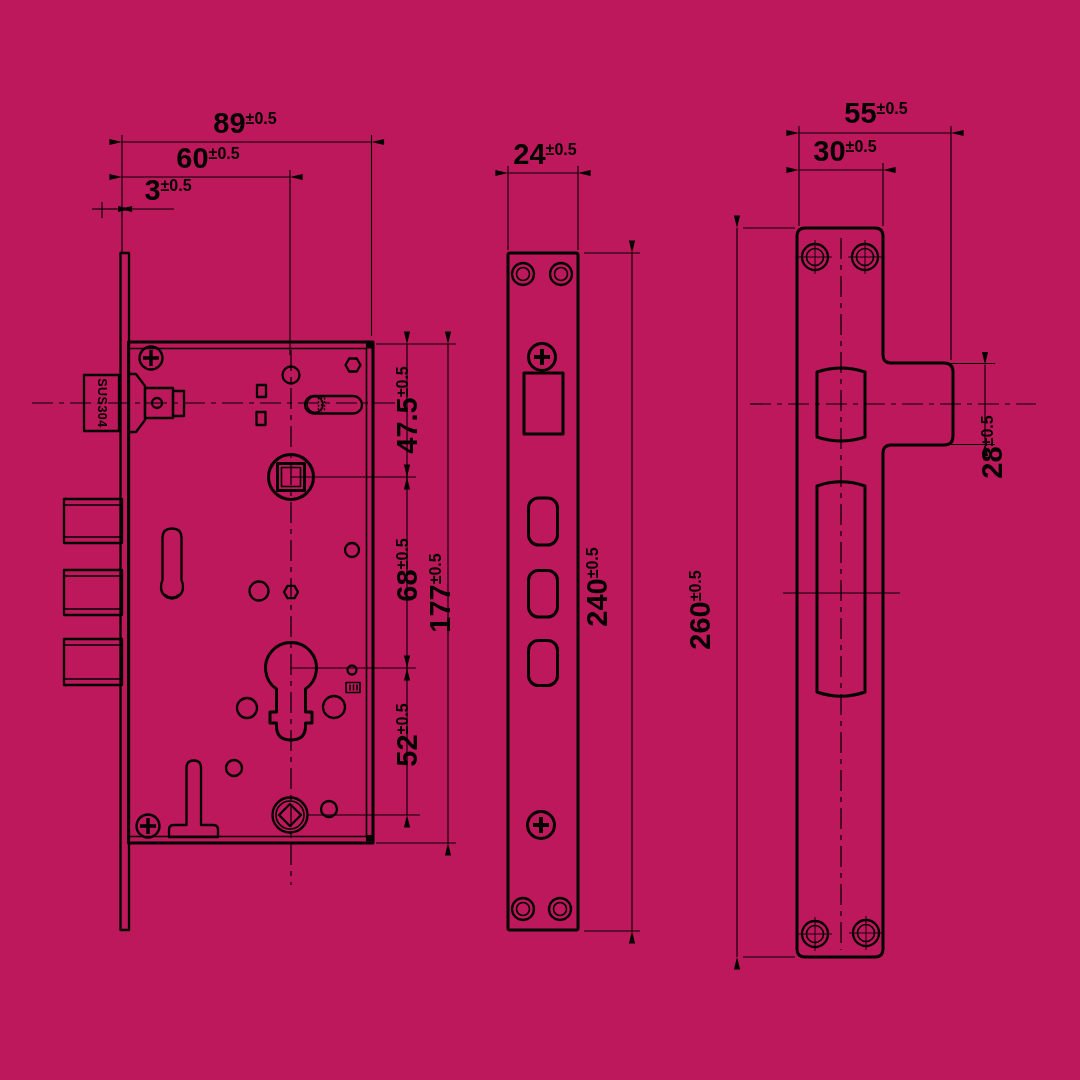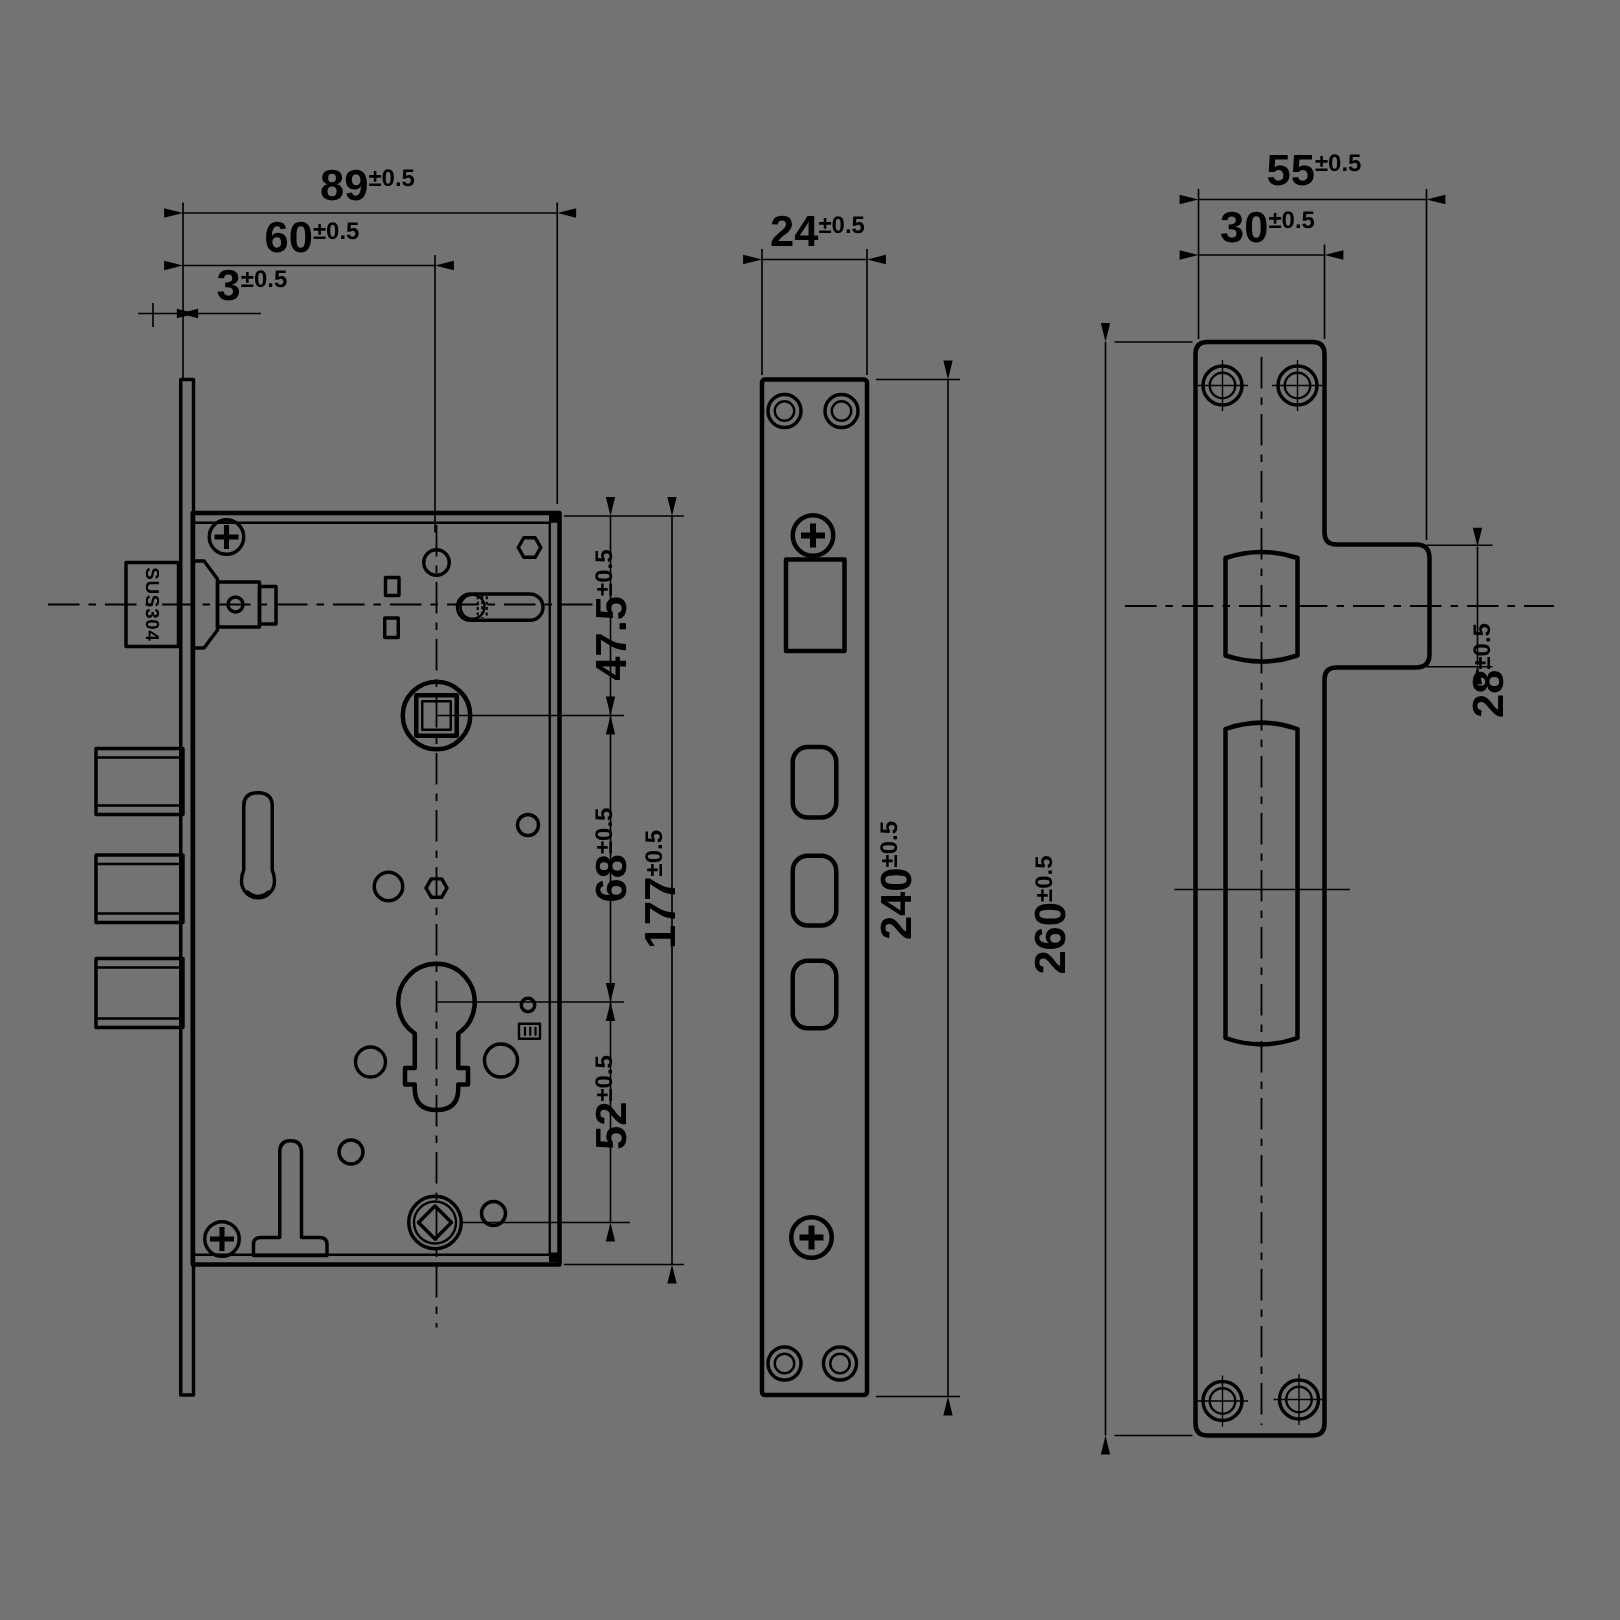--- a/index.html
+++ b/index.html
@@ -1,16 +1,16 @@
 <!DOCTYPE html>
 <html><head>
 <meta charset="utf-8">
 <style>
   html,body{margin:0;padding:0;background:#fff;}
-  .stage{width:1080px;height:1080px;background:#737373;position:relative;}
+  .stage{width:1080px;height:1080px;background:#be185d;position:relative;}
   svg text{font-family:"Liberation Sans","DejaVu Sans",sans-serif;font-weight:700;fill:#000;}
   .dim{font-size:29px;text-anchor:middle;}
   .tol{font-size:16px;}
   .mat{font-size:12.5px;text-anchor:middle;letter-spacing:.5px;}
   .o {fill:none;stroke:#000;stroke-width:3;stroke-linejoin:round;stroke-linecap:round;}
   .o2{fill:none;stroke:#000;stroke-width:2.3;stroke-linejoin:round;stroke-linecap:round;}
   .t {fill:none;stroke:#000;stroke-width:1.6;stroke-linejoin:round;}
   .el{fill:none;stroke:#000;stroke-width:1.1;}
   .dl{fill:none;stroke:#000;stroke-width:1.1;}
   .cl{fill:none;stroke:#000;stroke-width:1.2;stroke-dasharray:21 6 5 6;}

